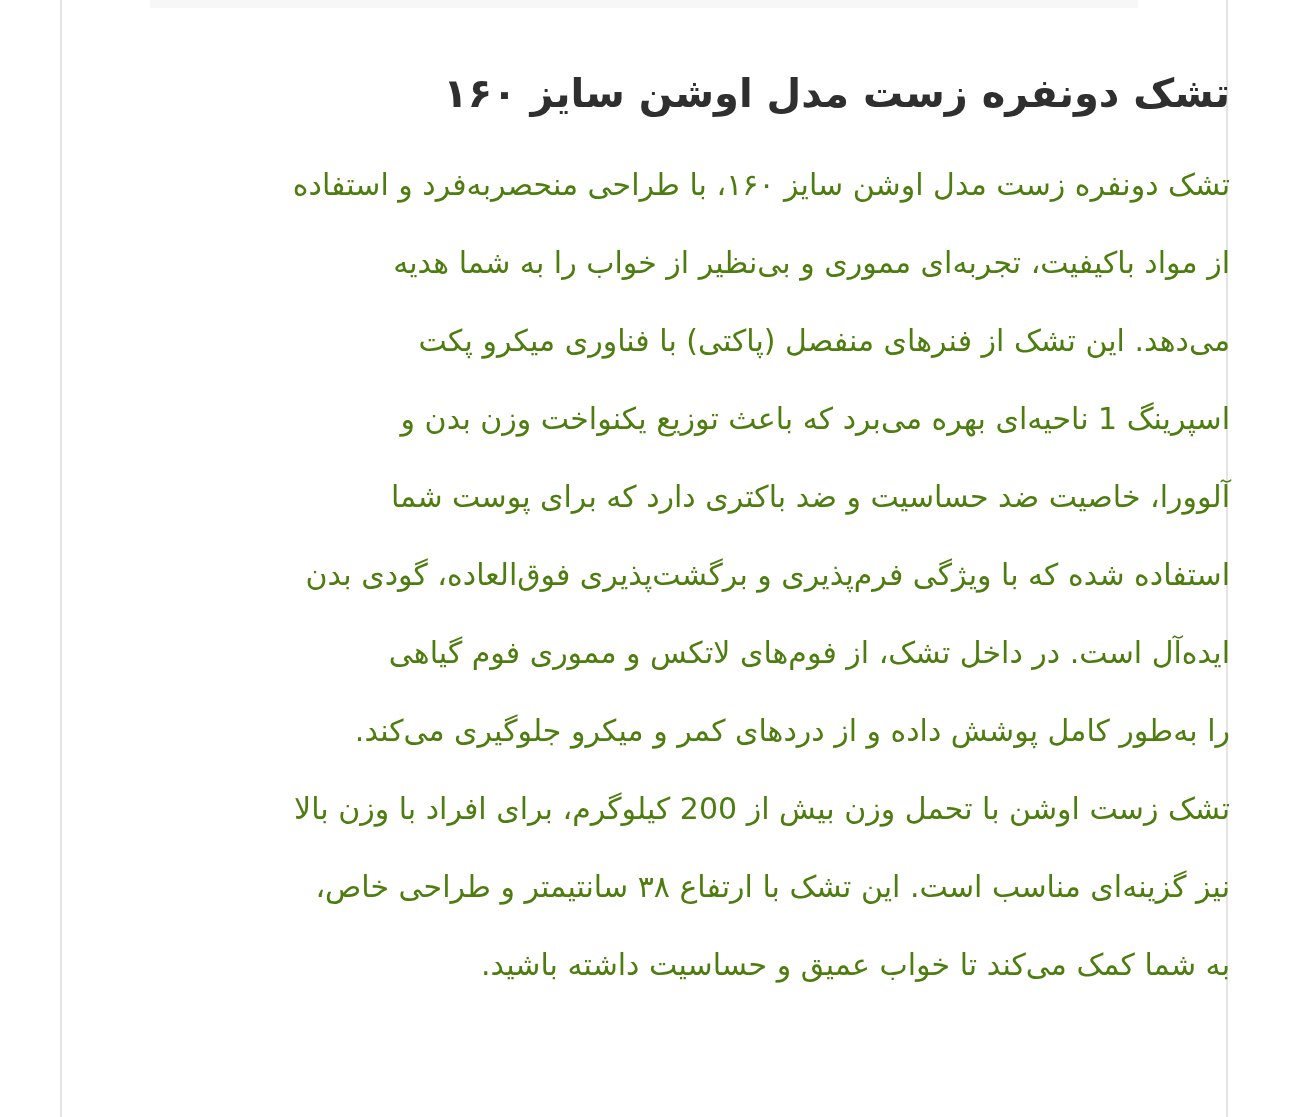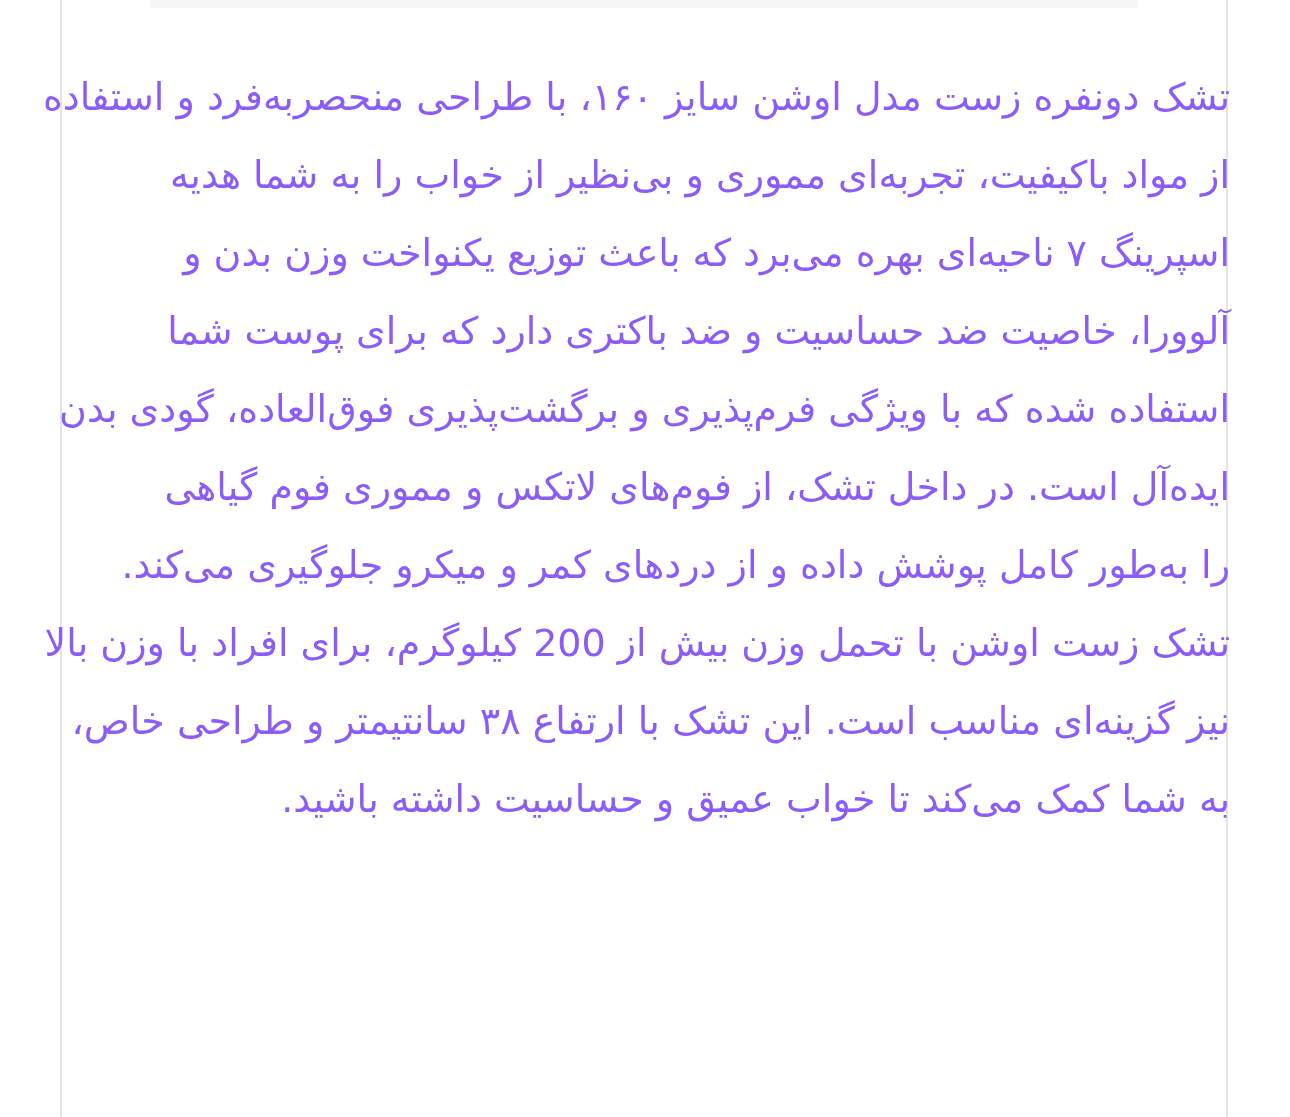--- a/index.html
+++ b/index.html
@@ -46,42 +46,44 @@
       font-family: "DejaVu Sans", sans-serif;
     }
     .title {
       font-size: 40px;
       font-weight: bold;
       line-height: 70px;
       margin: 0 0 18px 0;
       color: #2f2f2f;
     }
     .para {
-      font-size: 38px;
+      font-size: 30px;
       line-height: 78px;
       margin: 0;
-      color: #8b5cf6;
+      color: #4d7c0f;
     }
     .line {
       display: block;
       white-space: nowrap;
     }
   </style>
 </head>
 <body>
 
 <div class="page">
   <div class="card">
     <div class="top-strip"></div>
   </div>
   <div class="content">
+    <h2 class="title">تشک دونفره زست مدل اوشن سایز ۱۶۰</h2>
     <p class="para">
       <span class="line">تشک دونفره زست مدل اوشن سایز ۱۶۰، با طراحی منحصربه‌فرد و استفاده</span>
       <span class="line">از مواد باکیفیت، تجربه‌ای مموری و بی‌نظیر از خواب را به شما هدیه</span>
-      <span class="line">اسپرینگ ۷ ناحیه‌ای بهره می‌برد که باعث توزیع یکنواخت وزن بدن و</span>
+      <span class="line">می‌دهد. این تشک از فنرهای منفصل (پاکتی) با فناوری میکرو پکت</span>
+      <span class="line">اسپرینگ 1 ناحیه‌ای بهره می‌برد که باعث توزیع یکنواخت وزن بدن و</span>
       <span class="line">آلوورا، خاصیت ضد حساسیت و ضد باکتری دارد که برای پوست شما</span>
       <span class="line">استفاده شده که با ویژگی فرم‌پذیری و برگشت‌پذیری فوق‌العاده، گودی بدن</span>
       <span class="line">ایده‌آل است. در داخل تشک، از فوم‌های لاتکس و مموری فوم گیاهی</span>
       <span class="line">را به‌طور کامل پوشش داده و از دردهای کمر و میکرو جلوگیری می‌کند.</span>
       <span class="line">تشک زست اوشن با تحمل وزن بیش از 200 کیلوگرم، برای افراد با وزن بالا</span>
       <span class="line">نیز گزینه‌ای مناسب است. این تشک با ارتفاع ۳۸ سانتیمتر و طراحی خاص،</span>
       <span class="line">به شما کمک می‌کند تا خواب عمیق و حساسیت داشته باشید.</span>
     </p>
   </div>
 </div>

